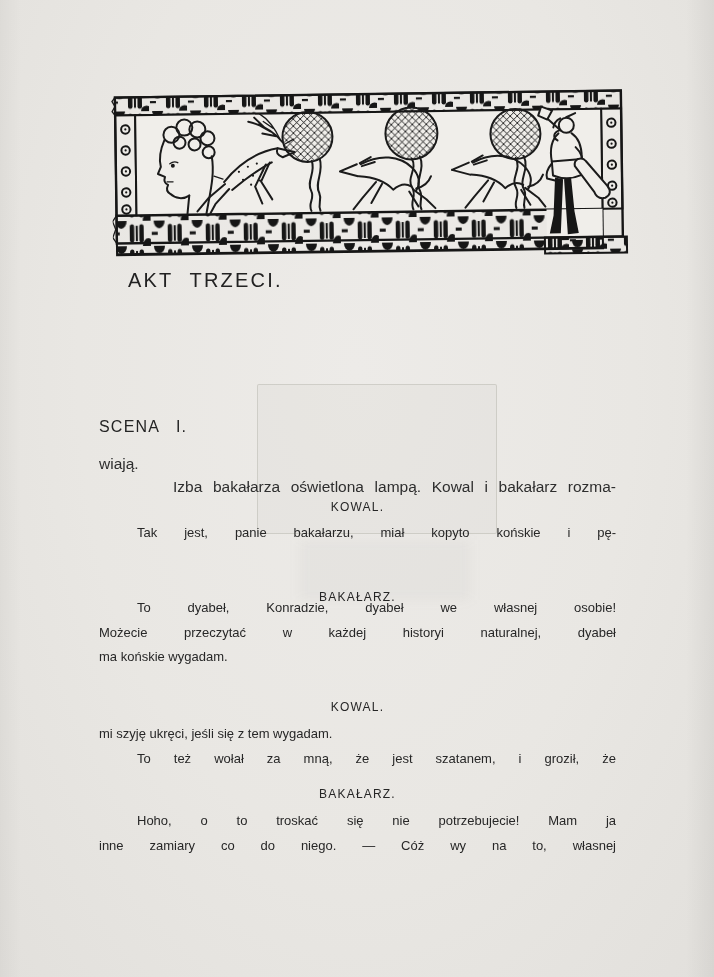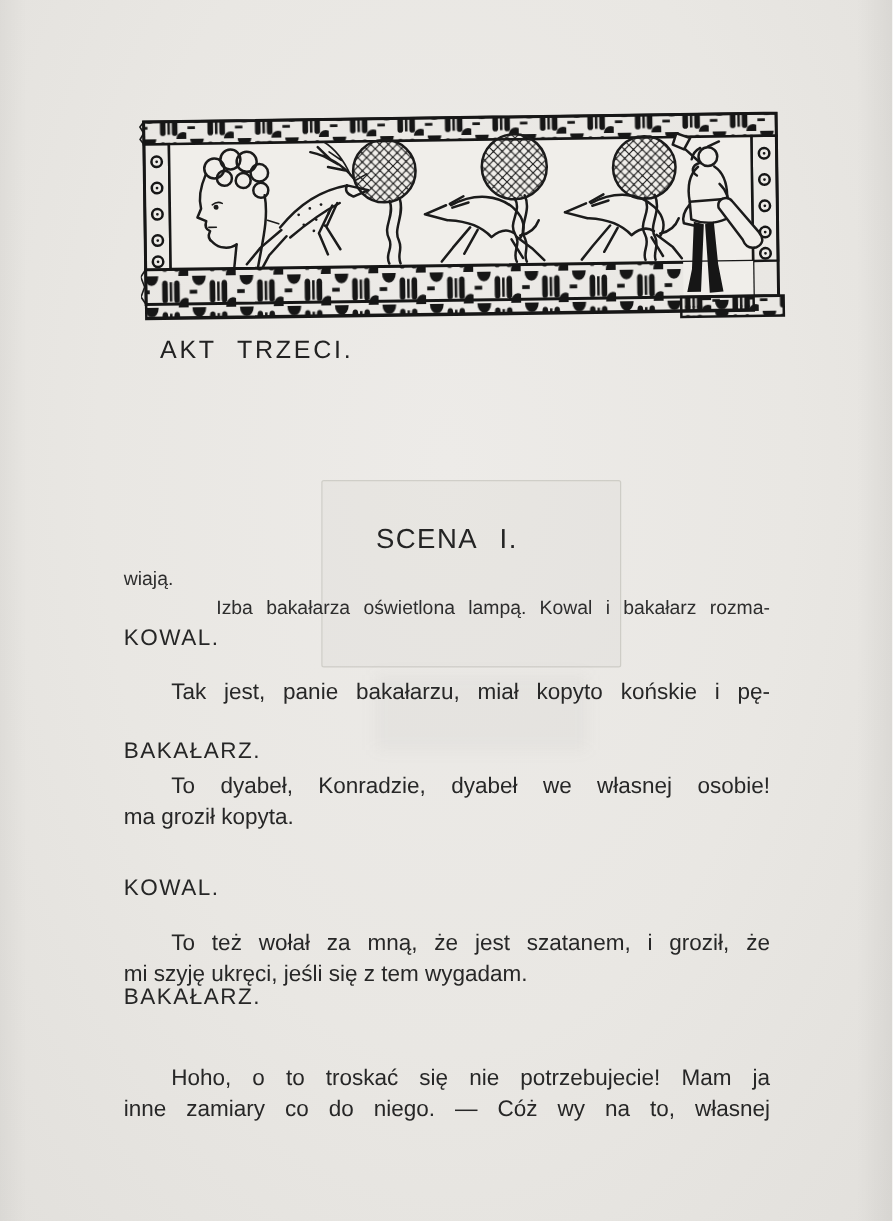--- a/index.html
+++ b/index.html
@@ -27,36 +27,36 @@
   .banner{
     position:absolute;left:112px;top:90px;width:520px;height:172px;
     transform:rotate(-0.8deg);transform-origin:50% 50%;
   }
   .act{
     position:absolute;left:128px;top:269px;
     font-size:20px;letter-spacing:2.2px;word-spacing:9px;color:#222;
   }
   .textcol{position:absolute;left:99px;width:517px;}
   .scene{
-    top:418px;text-align:center;
-    font-size:22px;letter-spacing:1.2px;word-spacing:11px;color:#242424;
+    top:418px;
+    font-size:16px;letter-spacing:1.2px;word-spacing:11px;color:#242424;
   }
   .stage{top:452px;font-size:15.5px;line-height:23px;word-spacing:3px;color:#2e2e2e;}
   .speaker{
-    text-align:left;font-size:18px;letter-spacing:1.2px;color:#262626;
-  }
-  .para{font-size:18px;line-height:24.5px;color:#272727;margin-top:20px;}
+    text-align:center;font-size:12px;letter-spacing:1.2px;color:#262626;
+  }
+  .para{font-size:13px;line-height:24.5px;color:#272727;}
   .ln{display:block;}
   .jst{text-align:justify;text-align-last:justify;}
   .ind{text-indent:38px;}
   .ind-lg{text-indent:74px;}
   .sp1h{top:500px;} .sp1p{top:521px;}
   .sp2h{top:590px;} .sp2p{top:596px;}
   .sp3h{top:700px;} .sp3p{top:722px;}
-  .sp4h{top:787px;} .sp4p{top:830px;}
+  .sp4h{top:787px;} .sp4p{top:809px;}
   svg .ink{stroke:#1b1b1b;fill:none;stroke-width:2;stroke-linecap:round;stroke-linejoin:round;}
   svg .thin{stroke:#1b1b1b;fill:none;stroke-width:1.3;stroke-linecap:round;}
   svg .solid{fill:#161616;stroke:none;}
 </style>
 </head>
 <body>
 
 <div class="page">
 
   <div class="ghost"></div>
@@ -222,27 +222,28 @@
   </div>
 
   <div class="textcol speaker sp1h" style="position:absolute;">KOWAL.</div>
   <div class="textcol para sp1p" style="position:absolute;">
     <span class="ln jst ind">Tak jest, panie bakałarzu, miał kopyto końskie i pę-</span>
   </div>
 
   <div class="textcol speaker sp2h" style="position:absolute;">BAKAŁARZ.</div>
   <div class="textcol para sp2p" style="position:absolute;">
     <span class="ln jst ind">To dyabeł, Konradzie, dyabeł we własnej osobie!</span>
-    <span class="ln">ma groził kopyta.</span>
+    <span class="ln jst">Możecie przeczytać w każdej historyi naturalnej, dyabeł</span>
+    <span class="ln">ma końskie wygadam.</span>
   </div>
 
   <div class="textcol speaker sp3h" style="position:absolute;">KOWAL.</div>
   <div class="textcol para sp3p" style="position:absolute;">
+    <span class="ln">mi szyję ukręci, jeśli się z tem wygadam.</span>
     <span class="ln jst ind">To też wołał za mną, że jest szatanem, i groził, że</span>
-    <span class="ln">mi szyję ukręci, jeśli się z tem wygadam.</span>
   </div>
 
   <div class="textcol speaker sp4h" style="position:absolute;">BAKAŁARZ.</div>
   <div class="textcol para sp4p" style="position:absolute;">
     <span class="ln jst ind">Hoho, o to troskać się nie potrzebujecie!  Mam ja</span>
     <span class="ln jst">inne zamiary co do niego. — Cóż wy na to, własnej</span>
   </div>
 
 </div>
 

